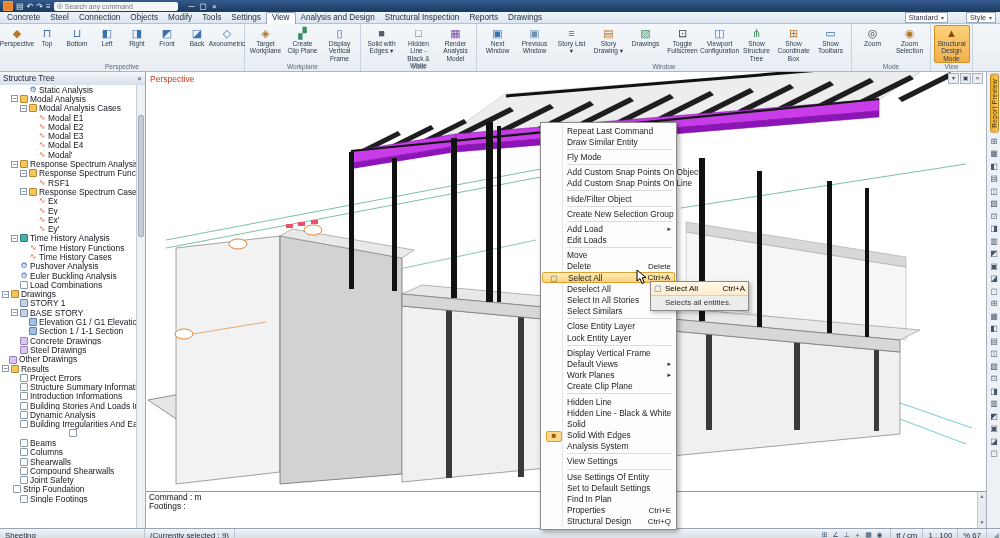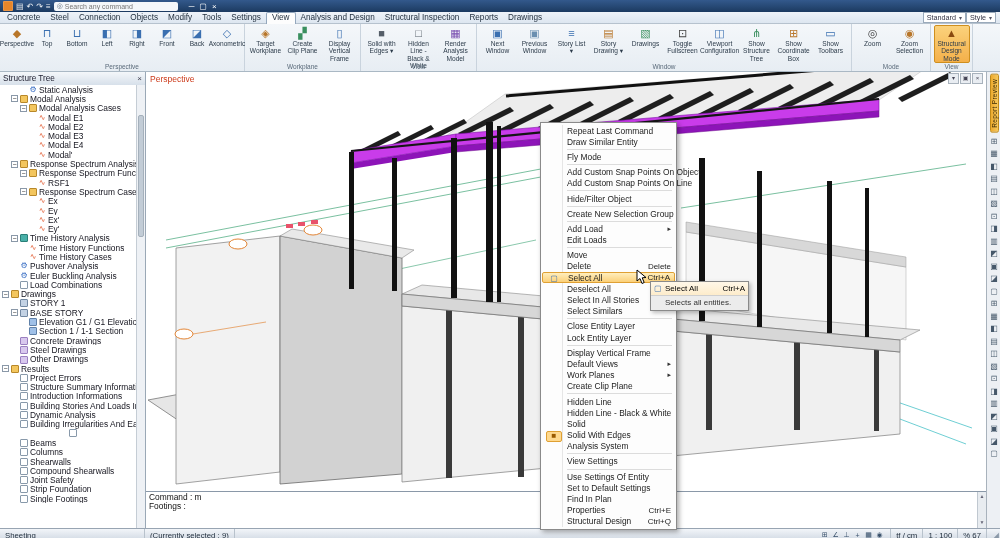--- a/index.html
+++ b/index.html
@@ -12,21 +12,21 @@
   .tb-qicons span{margin-right:3px;font-size:8px;opacity:.9;}
   .tb-title{flex:1;text-align:center;white-space:nowrap;overflow:hidden;}
   .tb-search{display:flex;align-items:center;background:#f4f7fa;border-radius:2px;height:9px;width:118px;color:#777;font-size:7px;padding:0 3px;margin-right:6px;flex:none;}
   .tb-search .mag{margin-right:2px;color:#567;}
   .tb-win span{margin-left:5px;font-size:8px;}
 
   
   .mb{height:11px;background:linear-gradient(#eef3f9,#dde6f0);display:flex;align-items:center;font-size:8.2px;color:#1d2b3a;border-bottom:1px solid #b6c2ce;padding-left:2px;}
   .mb-item{padding:0 5px;height:11px;line-height:11px;white-space:nowrap;}
   .mb-item.active{background:#fdfdfd;border:1px solid #93a7bd;border-bottom:0;line-height:10px;border-radius:2px 2px 0 0;}
-  .mb-right{margin-left:auto;display:flex;align-items:center;gap:0;padding-right:4px;}
+  .mb-right{margin-left:auto;display:flex;align-items:center;gap:18px;padding-right:4px;}
   .mb-combo{display:flex;align-items:center;border:1px solid #9aaabb;background:#fff;height:9px;padding:0 3px;font-size:7.2px;color:#334;}
   .mb-combo .dd{margin-left:3px;font-size:6px;color:#556;}
 
   
   .ribbon{height:47px;background:linear-gradient(#f4f7fa,#e7edf3);border-bottom:1px solid #aab8c4;display:flex;align-items:stretch;overflow:hidden;}
   .rgroup{position:relative;display:flex;align-items:flex-start;padding:1px 2px 9px;border-right:1px solid #c9d3dd;}
   .rglabel{position:absolute;left:0;right:0;bottom:1px;text-align:center;font-size:6.5px;color:#5a6a7a;white-space:nowrap;}
   .rbtn{display:flex;flex-direction:column;align-items:center;width:32px;padding:1px 1px 0;margin:0 .5px;border:1px solid transparent;border-radius:2px;color:#2c3b4a;font-size:6.6px;line-height:1.1;text-align:center;}
   .rgroup.g0 .rbtn{width:25px;}
   .rbtn .ric{font-size:11px;height:13px;line-height:13px;}
@@ -406,21 +406,21 @@
           <div class="trow" style="padding-left: 11px;">
             <span class="texp-sp"></span>
             <span class="ticon" style="background: rgb(216, 200, 238); border: 1px solid rgb(154, 127, 192);"></span>
             <span class="tlabel">Concrete Drawings</span>
           </div>
           <div class="trow" style="padding-left: 11px;">
             <span class="texp-sp"></span>
             <span class="ticon" style="background: rgb(216, 200, 238); border: 1px solid rgb(154, 127, 192);"></span>
             <span class="tlabel">Steel Drawings</span>
           </div>
-          <div class="trow" style="padding-left: 11px; align-items: flex-end;">
+          <div class="trow" style=" align-items: flex-end;">
             <span class="texp-sp"></span>
             <span class="ticon" style="background: rgb(216, 200, 238); border: 1px solid rgb(154, 127, 192);"></span>
             <span class="tlabel">Other Drawings</span>
           </div>
           <div class="trow" style="padding-left: 2px;">
             <span class="texp">−</span>
             <span class="ticon" style="background: rgb(243, 198, 94); border: 1px solid rgb(184, 136, 42);"></span>
             <span class="tlabel">Results</span>
           </div>
           <div class="trow" style="padding-left: 11px;">
@@ -476,21 +476,21 @@
           <div class="trow" style="padding-left: 11px;">
             <span class="texp-sp"></span>
             <span class="ticon" style="background: rgb(255, 255, 255); border: 1px solid rgb(136, 153, 170);"></span>
             <span class="tlabel">Compound Shearwalls</span>
           </div>
           <div class="trow" style="padding-left: 11px;">
             <span class="texp-sp"></span>
             <span class="ticon" style="background: rgb(255, 255, 255); border: 1px solid rgb(136, 153, 170);"></span>
             <span class="tlabel">Joint Safety</span>
           </div>
-          <div class="trow" style="padding-left: 11px;">
+          <div class="trow" style="padding-left: 4px;">
             <span class="texp-sp"></span>
             <span class="ticon" style="background: rgb(255, 255, 255); border: 1px solid rgb(136, 153, 170);"></span>
             <span class="tlabel">Strip Foundation</span>
           </div>
           <div class="trow" style="padding-left: 11px;">
             <span class="texp-sp"></span>
             <span class="ticon" style="background: rgb(255, 255, 255); border: 1px solid rgb(136, 153, 170);"></span>
             <span class="tlabel">Single Footings</span>
           </div>
         </div>

